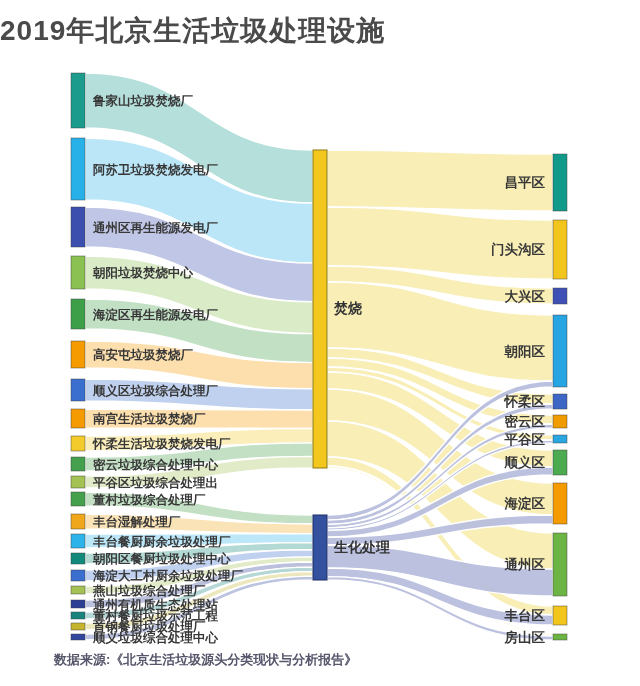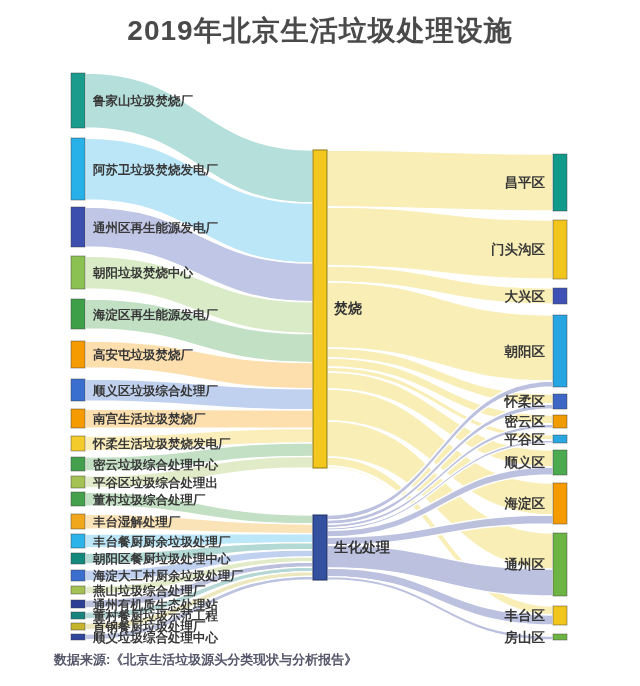--- a/index.html
+++ b/index.html
@@ -1,18 +1,18 @@
 <!DOCTYPE html>
 <html><head>
 <meta charset="utf-8">
 <style>
   html,body{margin:0;padding:0;background:#fff;}
   .stage{position:relative;width:640px;height:686px;background:#fff;overflow:hidden;
          font-family:"Liberation Sans",sans-serif;}
-  .title{position:absolute;top:12px;left:0;width:100%;text-align:center;
+  .title{position:absolute;top:12px;left:0;width:100%;text-align:left;
          font-size:28px;font-weight:bold;color:#4a4a4a;letter-spacing:1px;}
   .footer{position:absolute;left:54px;top:651px;font-size:13px;font-weight:600;color:#55566a;text-align:right;}
   svg.canvas{position:absolute;left:0;top:0;}
   .lbl-left{font-family:"Liberation Sans",sans-serif;font-size:12.5px;font-weight:bold;fill:#383838;}
   .lbl-right{font-family:"Liberation Sans",sans-serif;font-size:13.5px;font-weight:bold;fill:#383838;}
   .lbl-mid{font-family:"Liberation Sans",sans-serif;font-size:14px;font-weight:bold;fill:#333;}
 </style>
 </head>
 <body>
 

